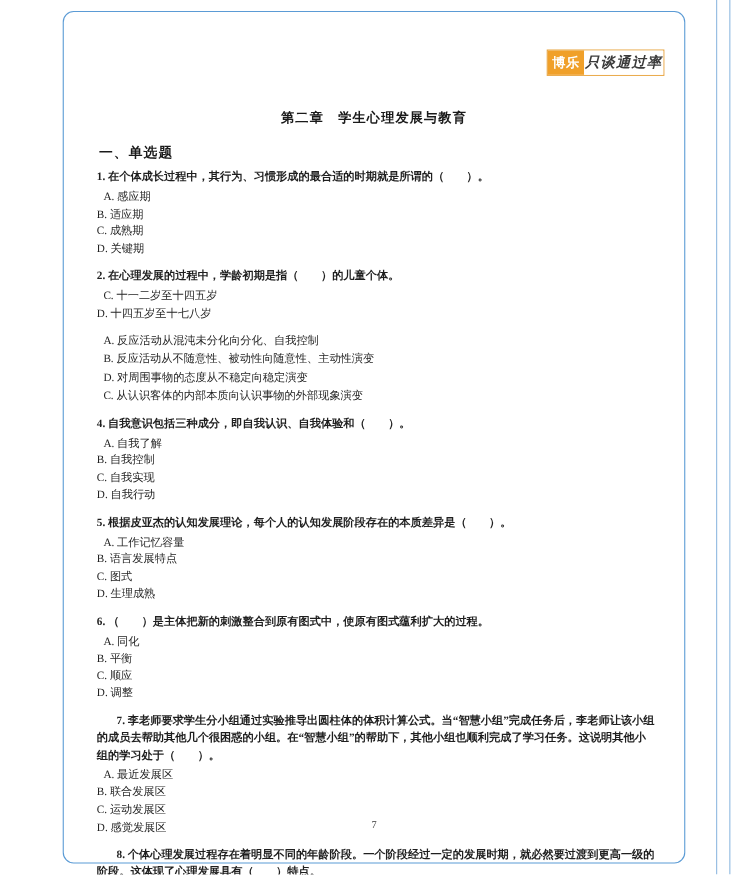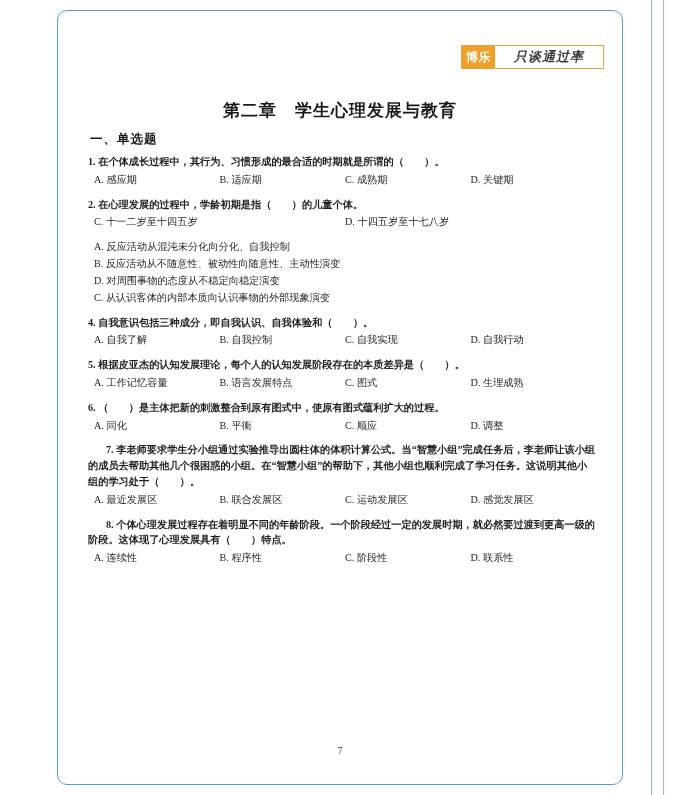--- a/index.html
+++ b/index.html
@@ -66,34 +66,34 @@
     display: flex;
     align-items: center;
     line-height: 1;
   }
   .logo-text {
     color: #3b3b3b;
     font-family: "Liberation Serif", serif;
     font-size: 13px;
     font-weight: bold;
     font-style: italic;
-    padding: 0 19px;
+    padding: 0 1px;
     display: flex;
     align-items: center;
     background: #ffffff;
     letter-spacing: 1px;
   }
 
   .doc-title {
     position: absolute;
     left: 0;
     right: 0;
     top: 88px;
     text-align: center;
-    font-size: 17px;
+    font-size: 12px;
     font-weight: bold;
     letter-spacing: 1px;
     font-family: Liberation Serif, serif;
   }
 
   .section-title {
     position: absolute;
     left: 32px;
     top: 120px;
     font-size: 12.5px;
@@ -118,20 +118,21 @@
     margin: 0 0 2px 0;
     text-indent: 0;
     font-weight: bold;
   }
   .q-stem.indent {
     text-indent: 18px;
   }
   .opts-row {
     display: flex;
     width: 100%;
+    flex-direction: column;
   }
   .opts-row.cols4 > .opt { width: 25%; }
   .opts-row.cols2 > .opt { width: 50%; }
   .opts-col .opt {
     display: block;
     width: 100%;
     margin-bottom: 1px;
   }
   .opt {
     white-space: nowrap;

